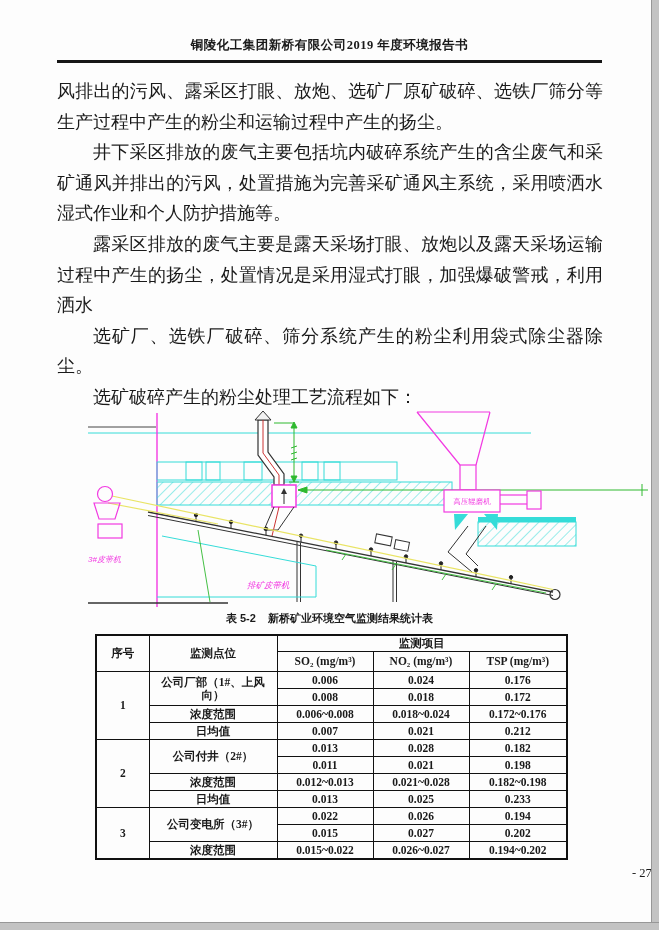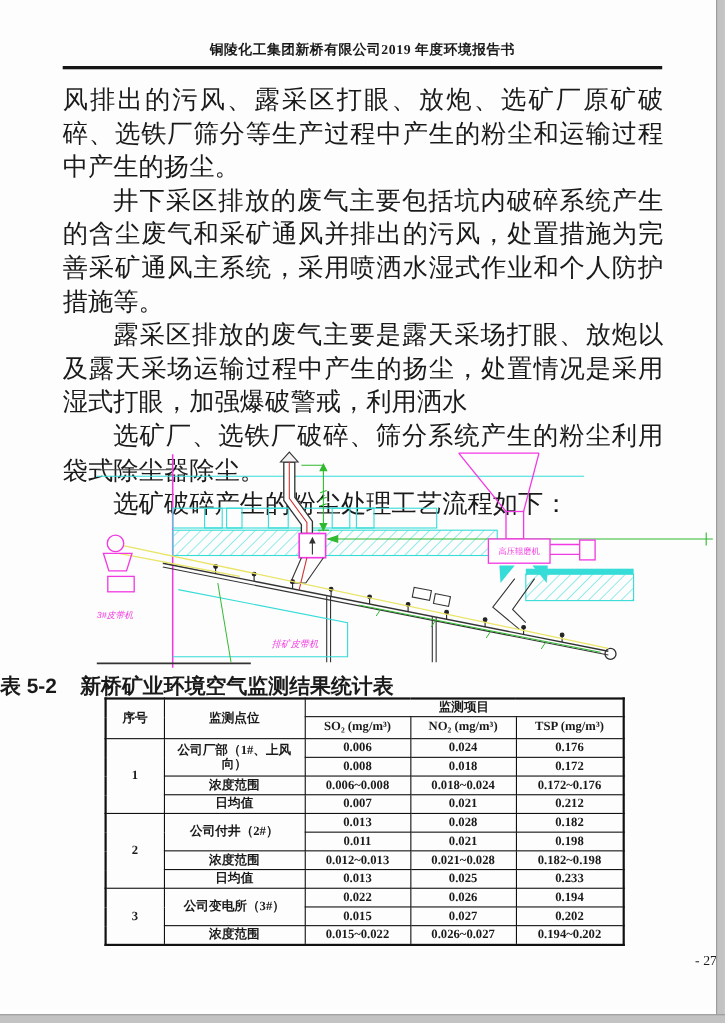--- a/index.html
+++ b/index.html
@@ -2,26 +2,26 @@
 <html><head>
 <meta charset="utf-8">
 <style>
   html,body{margin:0;padding:0;background:#ffffff;}
   .page{position:relative;width:659px;height:930px;background:#fdfdfd;overflow:hidden;
         font-family:"Liberation Serif","DejaVu Serif",serif;color:#1a1a1a;}
   .hdr{position:absolute;top:37px;left:0;width:100%;text-align:center;
        font-size:12.5px;font-weight:bold;letter-spacing:.5px;}
   .rule{position:absolute;top:60px;left:57px;width:545px;height:3px;background:#161616;}
   .bodytext{position:absolute;top:76px;left:57px;width:546px;
-            font-size:23px;line-height:30.6px;text-align:justify;}
+            font-size:18px;line-height:30.6px;text-align:justify;}
   .bodytext p{margin:0;}
   .bodytext p.ind{text-indent:2em;}
   .diagram{position:absolute;top:410px;left:86px;}
-  .tbl-title{position:absolute;top:611px;left:0;width:100%;
-             font-weight:bold;font-size:19px;white-space:pre;
+  .tbl-title{position:absolute;top:611px;left:0;width:100%;text-align:center;
+             font-weight:bold;font-size:11px;white-space:pre;
              font-family:"Liberation Sans","DejaVu Sans",sans-serif;}
   table.air{position:absolute;top:634px;left:95px;width:471px;table-layout:fixed;
             border-collapse:collapse;border:2px solid #111;text-align:center;
             font-size:11.5px;}
   table.air th,table.air td{border:1px solid #111;padding:0 1px;height:16px;
             line-height:1.12;font-weight:bold;vertical-align:middle;}
   table.air th{font-weight:bold;}
   table.air tr.h1 th{height:15px;}
   table.air tr.h2 th{height:19px;}
   .pageno{position:absolute;top:866px;left:0;width:100%;text-align:right;font-size:12.5px;}

